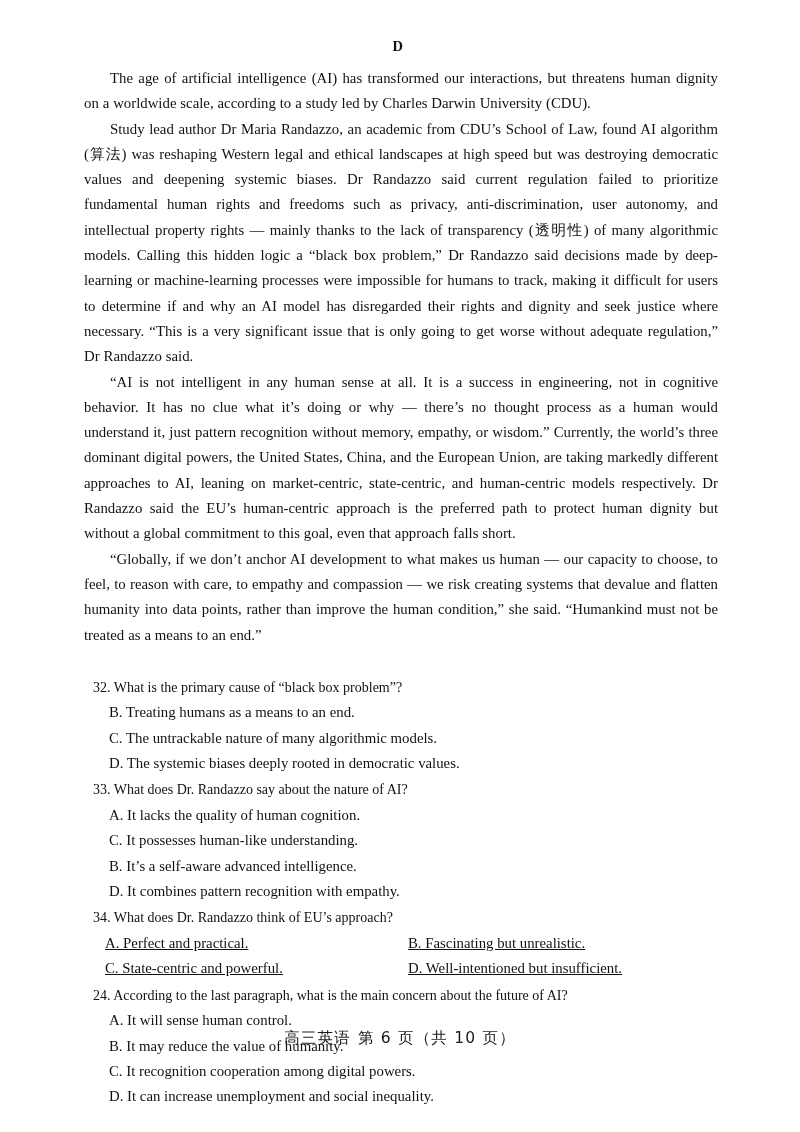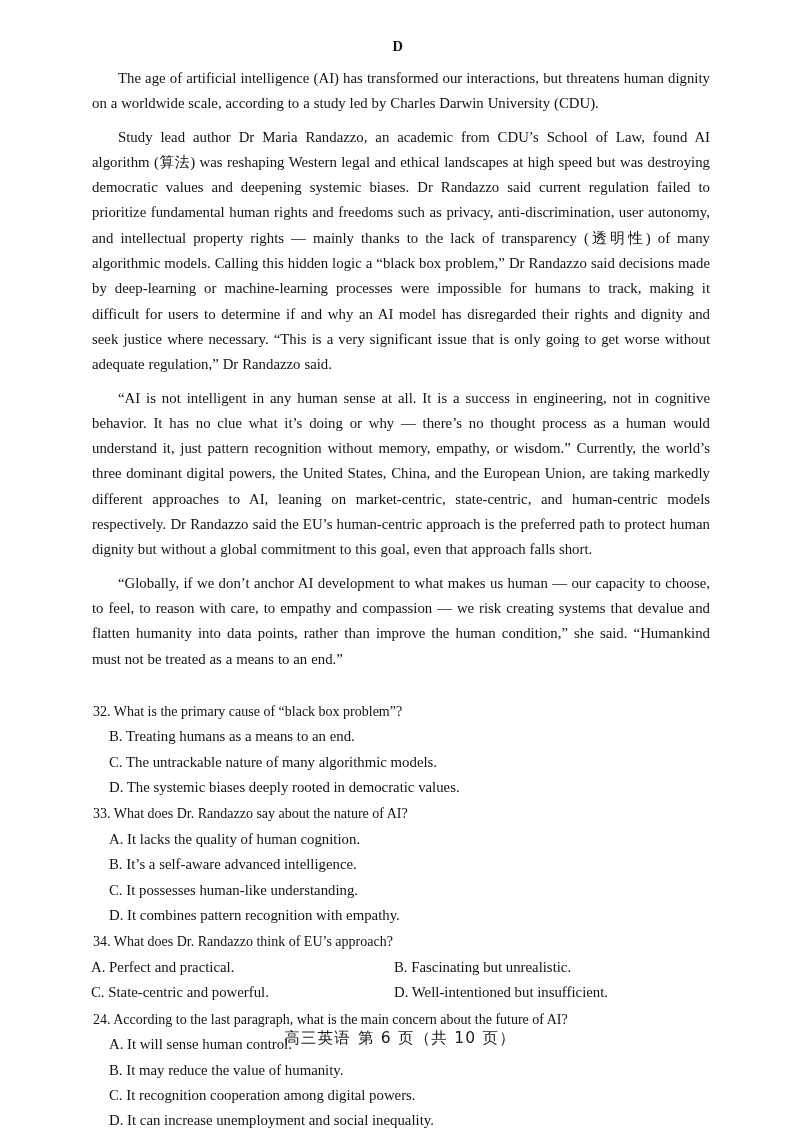--- a/index.html
+++ b/index.html
@@ -30,21 +30,21 @@
   }
   .section-letter {
     text-align: center;
     font-weight: bold;
     font-size: 14.5px;
     letter-spacing: 0.3px;
     margin: 0 0 11px 0;
     padding-right: 6px;
   }
   .para {
-    margin: 8px;
+    margin: 0;
     font-size: 14.8px;
     line-height: 25.3px;
     text-align: justify;
     text-justify: inter-word;
     text-indent: 26px;
     word-spacing: 0.2px;
   }
   .para + .para {
     margin-top: 0px;
   }
@@ -63,21 +63,22 @@
   .opt {
     font-size: 14.8px;
     line-height: 25.4px;
     margin: 0 0 0 25px;
     white-space: nowrap;
   }
   .opt-row {
     display: flex;
     font-size: 14.8px;
     line-height: 25.4px;
-    margin-left: 7px;
+    margin-left: 21px;
+    text-decoration: underline;
   }
   .opt-row .opt-col-a {
     width: 303px;
     flex: 0 0 303px;
     white-space: nowrap;
   }
   .opt-row .opt-col-b {
     white-space: nowrap;
   }
   .footer {
@@ -115,22 +116,22 @@
       <div class="question-block">
         <div class="q-stem">32. What is the primary cause of “black box problem”?</div>
         <div class="opt">B. Treating humans as a means to an end.</div>
         <div class="opt">C. The untrackable nature of many algorithmic models.</div>
         <div class="opt">D. The systemic biases deeply rooted in democratic values.</div>
       </div>
 
       <div class="question-block">
         <div class="q-stem">33. What does Dr. Randazzo say about the nature of AI?</div>
         <div class="opt">A. It lacks the quality of human cognition.</div>
+        <div class="opt">C. It possesses human-like understanding.</div>
         <div class="opt">B. It’s a self-aware advanced intelligence.</div>
-        <div class="opt">C. It possesses human-like understanding.</div>
         <div class="opt">D. It combines pattern recognition with empathy.</div>
       </div>
 
       <div class="question-block">
         <div class="q-stem">34. What does Dr. Randazzo think of EU’s approach?</div>
         <div class="opt-row">
           <span class="opt-col-a">A. Perfect and practical.</span>
           <span class="opt-col-b">B. Fascinating but unrealistic.</span>
         </div>
         <div class="opt-row">

